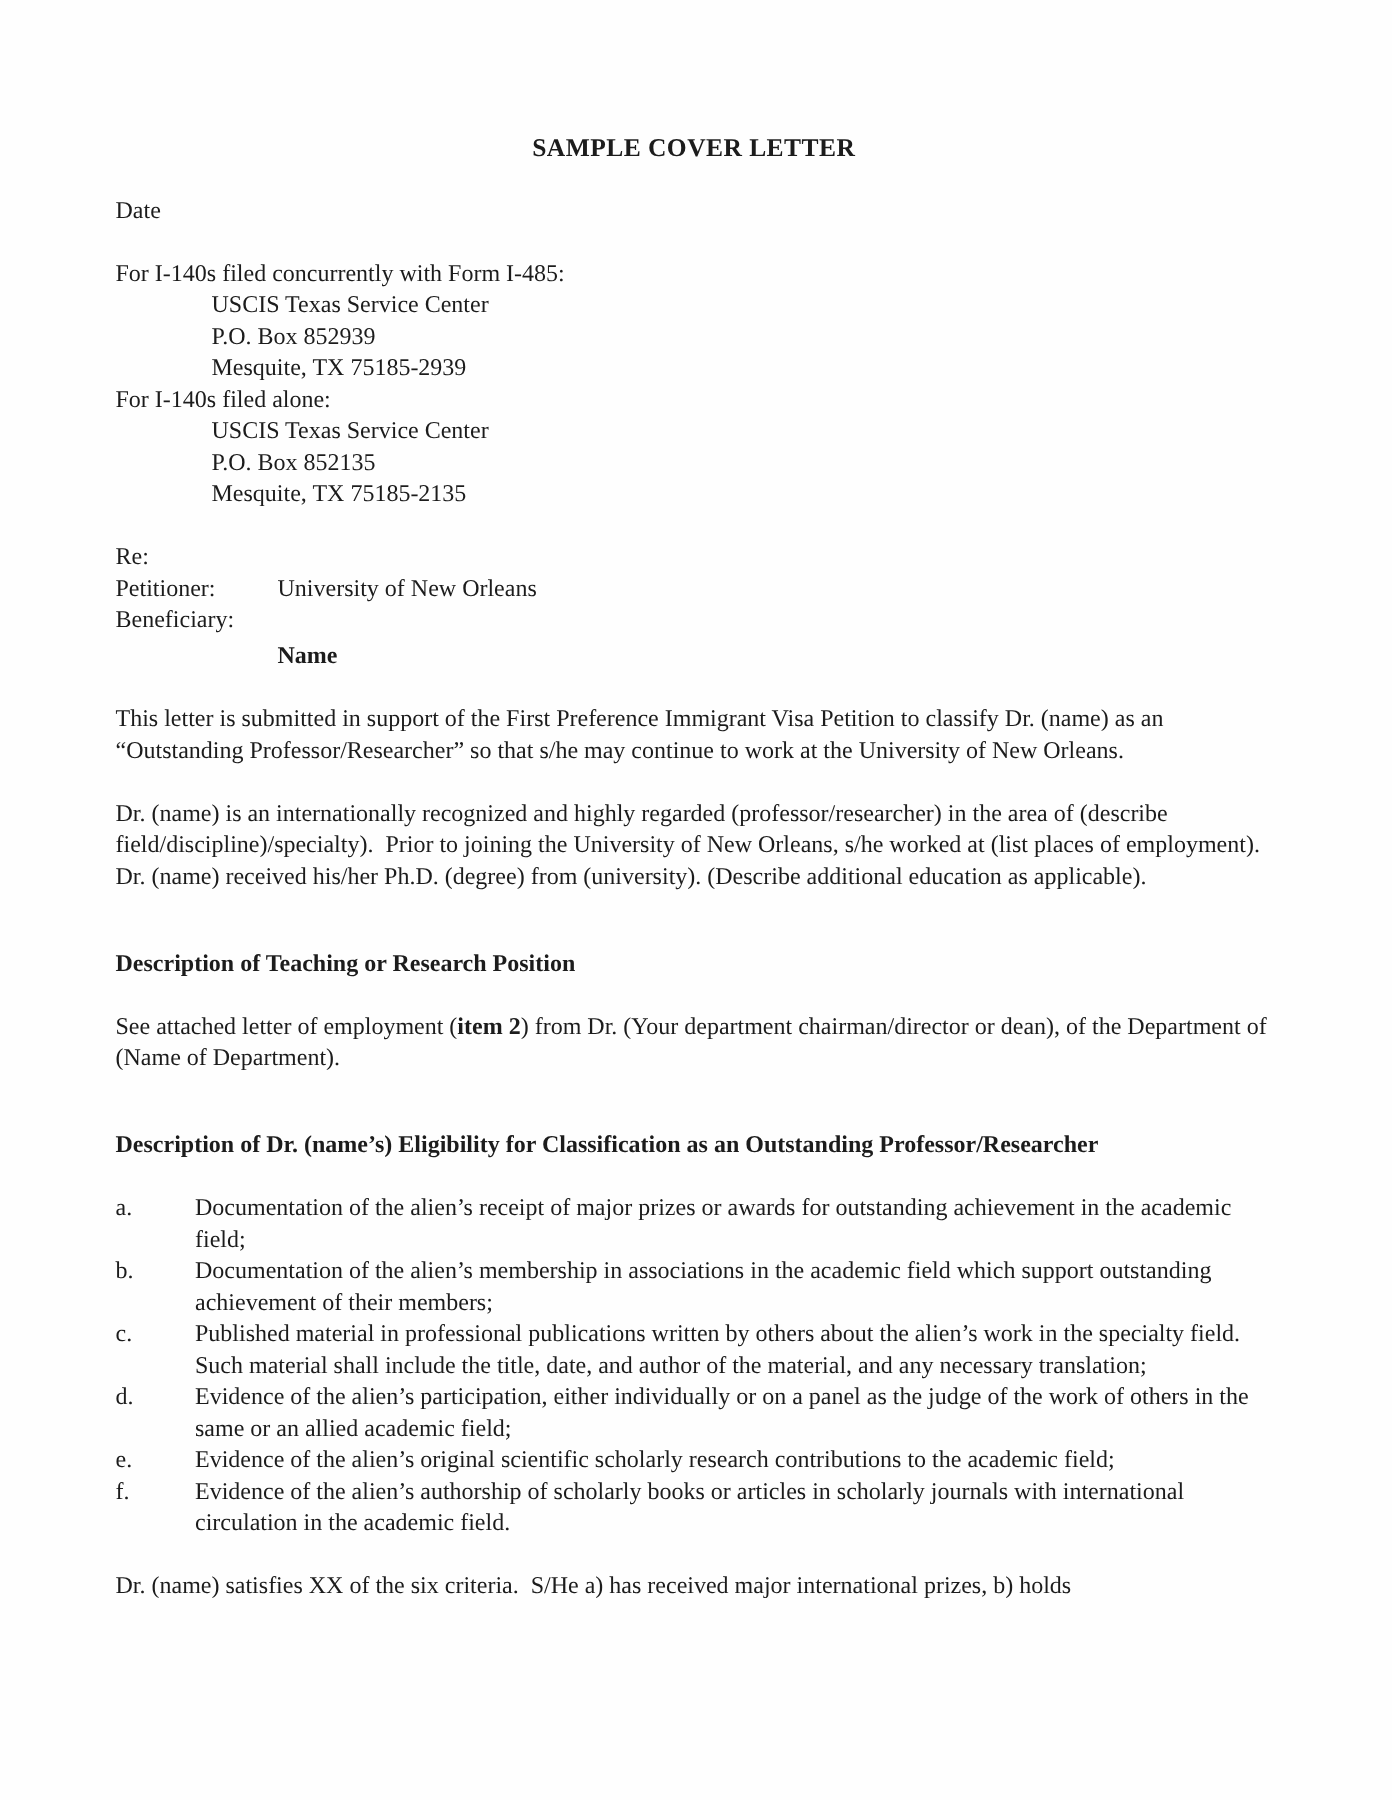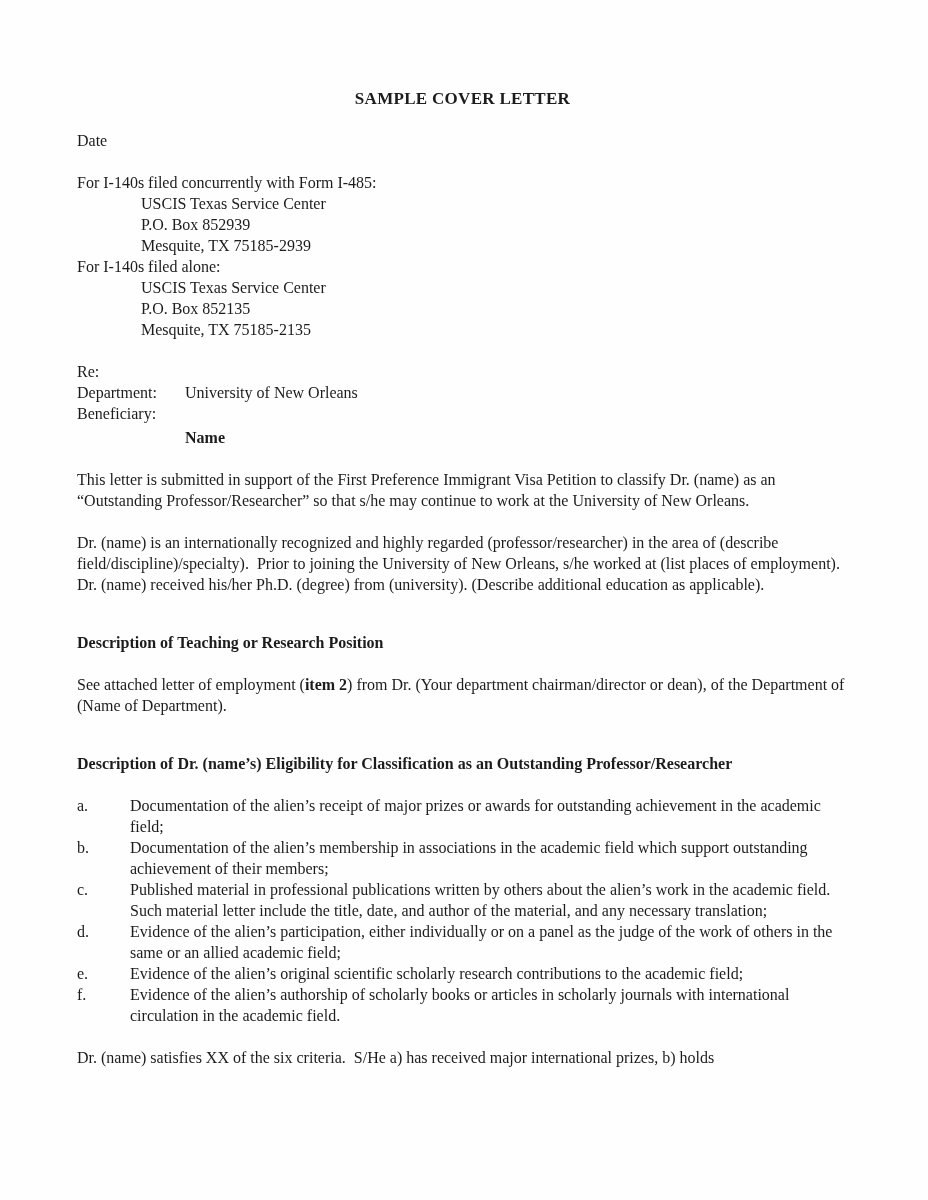--- a/index.html
+++ b/index.html
@@ -51,21 +51,21 @@
     <div class="address-line">USCIS Texas Service Center</div>
     <div class="address-line">P.O. Box 852135</div>
     <div class="address-line">Mesquite, TX 75185-2135</div>
   </div>
 
   <div class="block">
     <div class="ref-row">
       <span>Re:</span>
     </div>
     <div class="ref-row">
-      <span>Department:</span>
+      <span>Petitioner:</span>
       <span>University of New Orleans</span>
     </div>
     <div class="ref-row">
       <span>Beneficiary:</span>
       <span class="bold">Name</span>
     </div>
   </div>
 
   <div class="block pre">This letter is submitted in support of the First Preference Immigrant Visa Petition to classify Dr. (name) as an “Outstanding Professor/Researcher” so that s/he may continue to work at the University of New Orleans.</div>
 
@@ -82,21 +82,21 @@
     <div class="list-item">
       <span class="marker">a.</span>
       <span class="text pre">Documentation of the alien’s receipt of major prizes or awards for outstanding achievement in the academic field;</span>
     </div>
     <div class="list-item">
       <span class="marker">b.</span>
       <span class="text pre">Documentation of the alien’s membership in associations in the academic field which support outstanding achievement of their members;</span>
     </div>
     <div class="list-item">
       <span class="marker">c.</span>
-      <span class="text pre">Published material in professional publications written by others about the alien’s work in the academic field.  Such material letter include the title, date, and author of the material, and any necessary translation;</span>
+      <span class="text pre">Published material in professional publications written by others about the alien’s work in the specialty field.  Such material shall include the title, date, and author of the material, and any necessary translation;</span>
     </div>
     <div class="list-item">
       <span class="marker">d.</span>
       <span class="text pre">Evidence of the alien’s participation, either individually or on a panel as the judge of the work of others in the same or an allied academic field;</span>
     </div>
     <div class="list-item">
       <span class="marker">e.</span>
       <span class="text pre">Evidence of the alien’s original scientific scholarly research contributions to the academic field;</span>
     </div>
     <div class="list-item">

